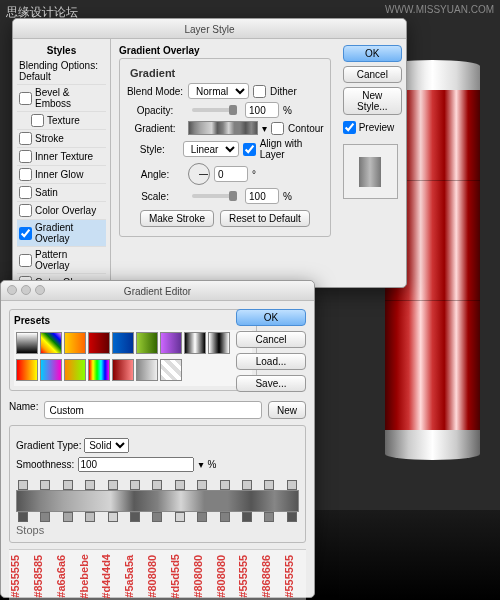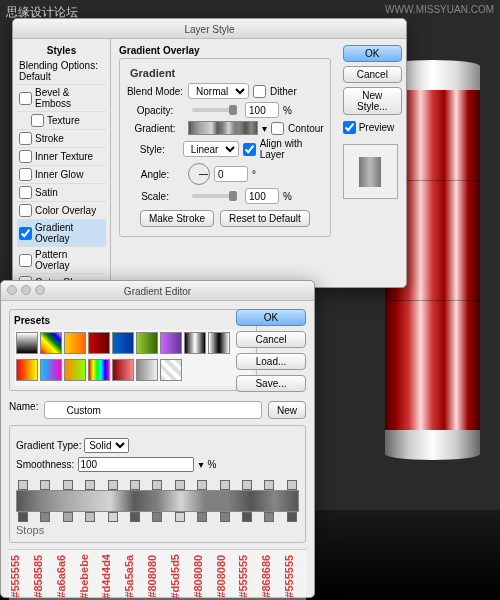--- a/index.html
+++ b/index.html
@@ -49,21 +49,21 @@
 
 .grad-editor { top: 280px; left: 0px; width: 315px; height: 318px; z-index: 20; }
 .ge-body { padding: 8px; position: relative; }
 .presets-box { border: 1px solid #bbb; border-radius: 3px; padding: 4px; width: 248px; }
 .presets-lbl { font-weight: bold; display: flex; justify-content: space-between; align-items:center; }
 .gear { font-size: 11px; color:#555; }
 .preset-grid { display: flex; flex-wrap: wrap; gap: 2px; margin-top: 3px; height: 56px; background:#f5f5f5; padding:2px; }
 .preset { width: 22px; height: 22px; border: 1px solid #888; }
 .ge-btns { position: absolute; right: 8px; top: 8px; width: 70px; display: flex; flex-direction: column; gap: 5px; }
 .name-row { display: flex; gap:6px; margin: 10px 0 6px; }
-.name-row input { flex:1; border:1px solid #aaa; border-radius:3px; height:18px; padding:0 21px;}
+.name-row input { flex:1; border:1px solid #aaa; border-radius:3px; height:18px; padding:0 4px;}
 .gt-row { margin: 6px 0 4px; }
 .smooth-row { display:flex; align-items:center; gap:4px; }
 .grad-bar-box { margin-top: 8px; }
 .grad-bar { height: 22px; border:1px solid #888; background: linear-gradient(90deg,#555555,#858585,#a6a6a6,#bebebe,#d4d4d4,#5a5a5a,#808080,#d5d5d5,#808080,#808080,#555555,#868686,#555555); position:relative; }
 .stops-top, .stops-bot { display:flex; justify-content:space-between; padding: 0 2px; }
 .stop { width:10px; height:10px; background:#ccc; border:1px solid #666; }
 .hex-row { display:flex; margin-top:6px; border-top:1px solid #ccc; padding-top:2px; background:rgba(255,255,255,.4);}
 .hex { flex:1; text-align:center; color:#d83a3a; font-size:11px; font-weight:bold; writing-mode: vertical-rl; transform: rotate(180deg); padding: 2px 0; }
 .stops-label { font-size:11px; color:#666; margin-top:2px; }
 .ground { position:absolute; left:0; right:0; bottom:0; height:90px; background:linear-gradient(#1a1a1a,#000); z-index:-1; }

